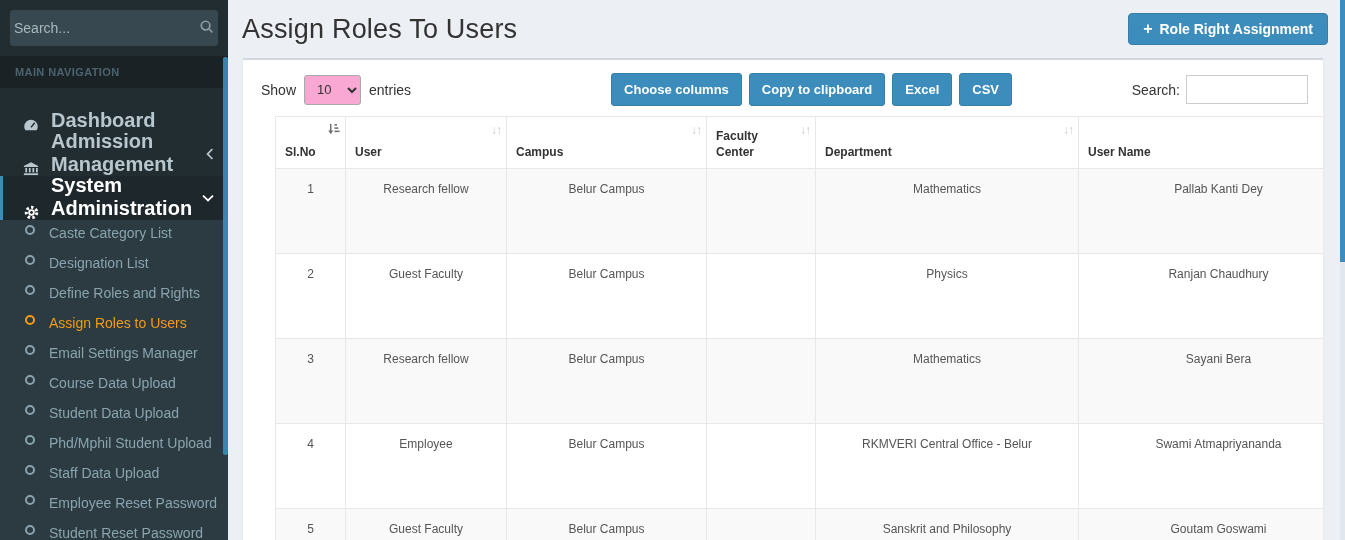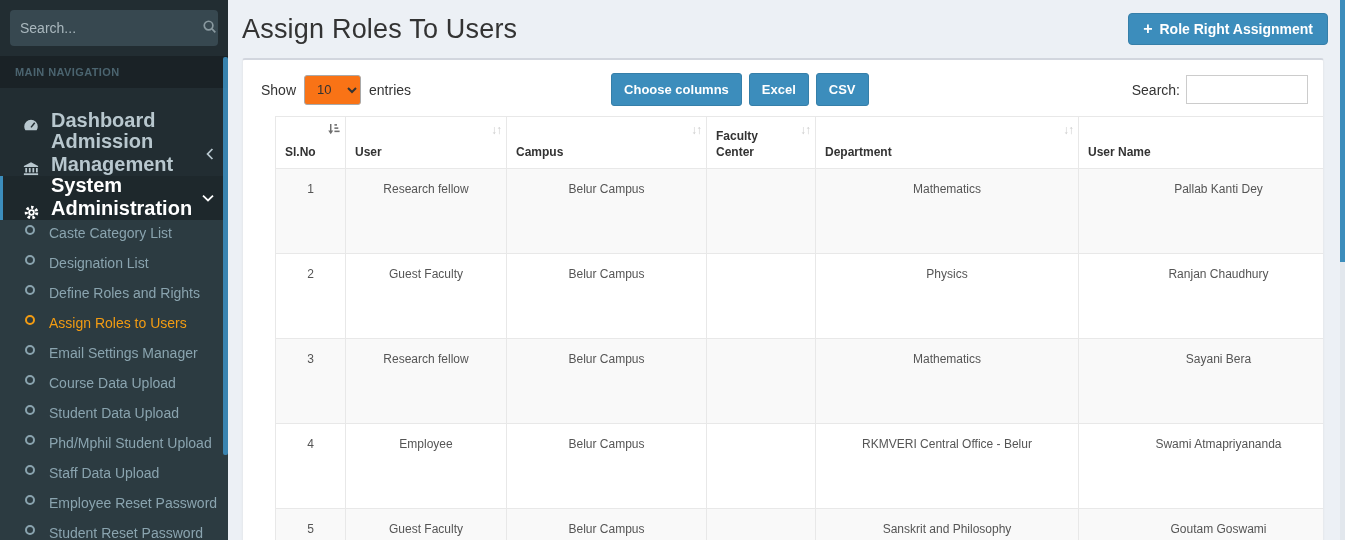--- a/index.html
+++ b/index.html
@@ -15,21 +15,21 @@
   .sidebar {
     position: absolute; left: 0; top: 0; bottom: 0; width: 228px;
     background: #222d32; z-index: 2;
   }
   .sidebar-search {
     margin: 10px; height: 36px; display: flex; align-items: stretch;
     background: #374850; border-radius: 4px; overflow: hidden;
   }
   .sidebar-search input {
     flex: 1; background: transparent; border: 0; outline: none;
-    color: #eee; font-size: 14px; padding-left: 10px;
+    color: #eee; font-size: 14px; padding-left: 4px;
     font-family: "Liberation Sans", sans-serif;
   }
   .sidebar-search input::placeholder { color: #aab8be; }
   .sidebar-search .search-btn {
     width: 38px; display: flex; align-items: center; justify-content: center;
     background: transparent; border: 0; cursor: pointer;
   }
   .nav-header {
     height: 32px; line-height: 32px; background: #1a2226; color: #4b646f;
     font-size: 11px; font-weight: bold; padding-left: 15px; letter-spacing: .4px;
@@ -80,21 +80,21 @@
     margin: 0 21px 0 14px; background: #fff; height: 620px;
     border: 1px solid #e7eaee; border-top: 2px solid #d2d6de; border-radius: 3px;
     box-shadow: 0 1px 1px rgba(0,0,0,.08); overflow: hidden;
   }
   .toolbar {
     display: flex; align-items: center; padding: 13px 15px 0 18px;
   }
   .dt-length { display: flex; align-items: center; gap: 8px; font-size: 14px; color: #333; flex: none; }
   .dt-length select {
     width: 57px; height: 30px; font-size: 13px; padding-left: 8px;
-    border: 1px solid #a9a9a9; border-radius: 3px; background: #f97316;
+    border: 1px solid #a9a9a9; border-radius: 3px; background: #f9a8d4;
     font-family: "Liberation Sans", sans-serif; color: #333;
   }
   .dt-buttons { display: flex; gap: 7px; margin-left: 200px; flex: none; }
   .dt-buttons .btn { font-size: 13px; padding: 8px 12px; border-radius: 3px; }
   .dt-search { margin-left: auto; display: flex; align-items: center; gap: 6px; font-size: 14px; color: #333; }
   .dt-search input {
     width: 122px; height: 29px; border: 1px solid #ccc; outline: none;
     padding: 0 6px; font-size: 13px; font-family: "Liberation Sans", sans-serif;
   }
 
@@ -247,20 +247,21 @@
     <div class="toolbar">
       <div class="dt-length">
         <span>Show</span>
         <select>
           <option>10</option>
         </select>
         <span>entries</span>
       </div>
       <div class="dt-buttons">
         <button class="btn">Choose columns</button>
+        <button class="btn">Copy to clipboard</button>
         <button class="btn">Excel</button>
         <button class="btn">CSV</button>
       </div>
       <div class="dt-search">
         <label>Search:</label>
         <input type="text" value="" style="">
       </div>
     </div>
 
     <div class="table-clip">

